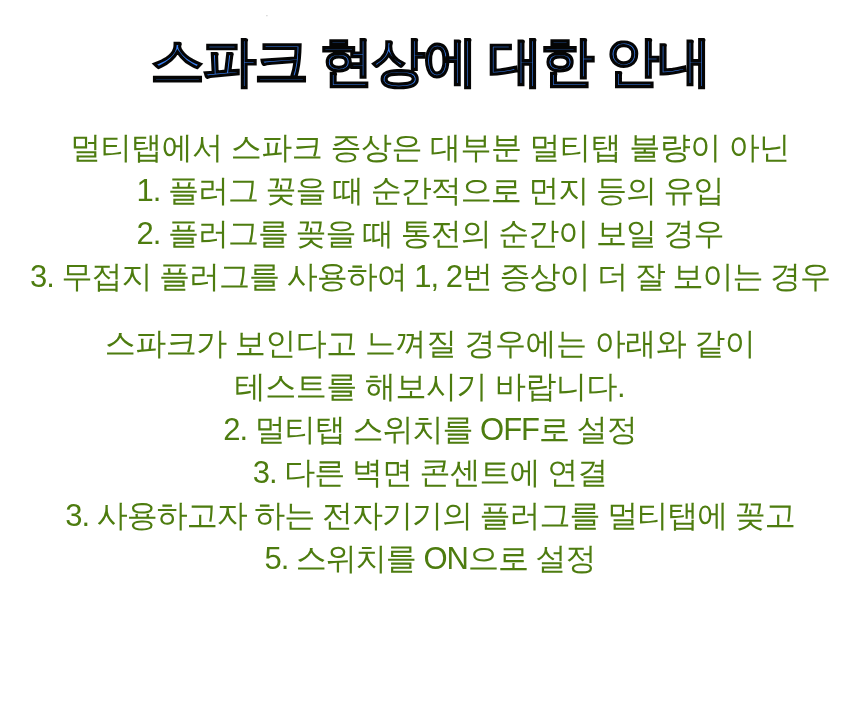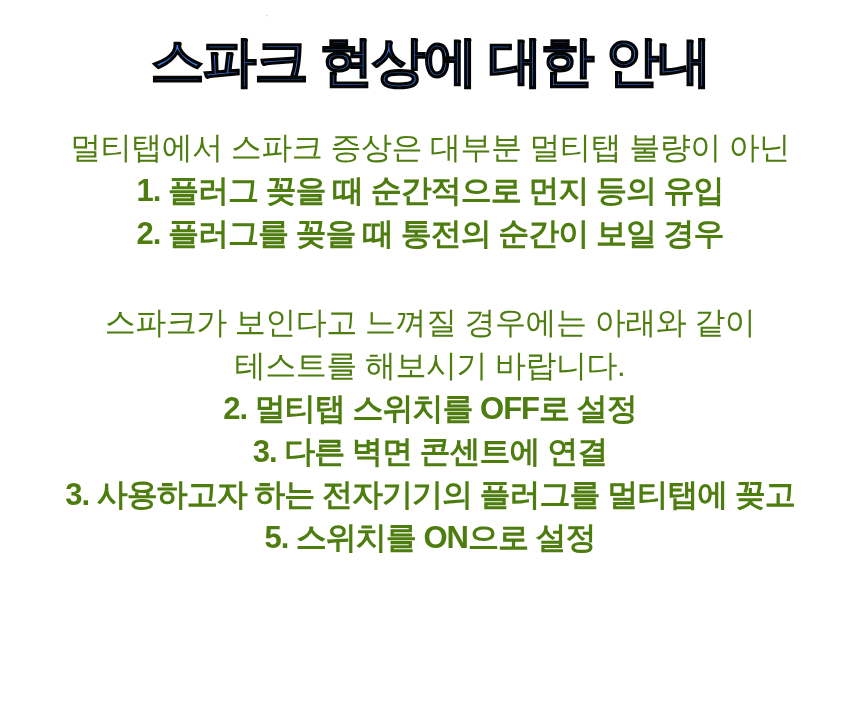--- a/index.html
+++ b/index.html
@@ -39,51 +39,52 @@
     letter-spacing: -2px;
     color: #3b82f6;
     -webkit-text-stroke: 1.5px #050505;
     white-space: nowrap;
   }
   .block {
     margin: 0;
     padding: 0;
   }
   .block-1 { margin-top: 30px; }
-  .block-2 { margin-top: 46px; }
+  .block-2 { margin-top: 24px; }
   .line {
     margin: 0;
     padding: 0;
     font-size: 31px;
     line-height: 43px;
     white-space: nowrap;
     letter-spacing: -0.5px;
     color: #4d7c0f;
   }
   .line.regular {
     font-weight: 500;
   }
   .line.bold {
-    font-weight: 700;
+    font-weight: 400;
     letter-spacing: -1px;
   }
 </style>
 </head>
 <body>
 
 <div class="page">
 
   <span class="stray-mark">·</span>
 
   <h1 class="title">스파크 현상에 대한 안내</h1>
 
   <div class="block block-1">
     <p class="line regular">멀티탭에서 스파크 증상은 대부분 멀티탭 불량이 아닌</p>
     <p class="line bold">1. 플러그 꽂을 때 순간적으로 먼지 등의 유입</p>
     <p class="line bold">2. 플러그를 꽂을 때 통전의 순간이 보일 경우</p>
+    <p class="line bold">3. 무접지 플러그를 사용하여 1, 2번 증상이 더 잘 보이는 경우</p>
   </div>
 
   <div class="block block-2">
     <p class="line regular">스파크가 보인다고 느껴질 경우에는 아래와 같이</p>
     <p class="line regular">테스트를 해보시기 바랍니다.</p>
     <p class="line bold">2. 멀티탭 스위치를 OFF로 설정</p>
     <p class="line bold">3. 다른 벽면 콘센트에 연결</p>
     <p class="line bold">3. 사용하고자 하는 전자기기의 플러그를 멀티탭에 꽂고</p>
     <p class="line bold">5. 스위치를 ON으로 설정</p>
   </div>

